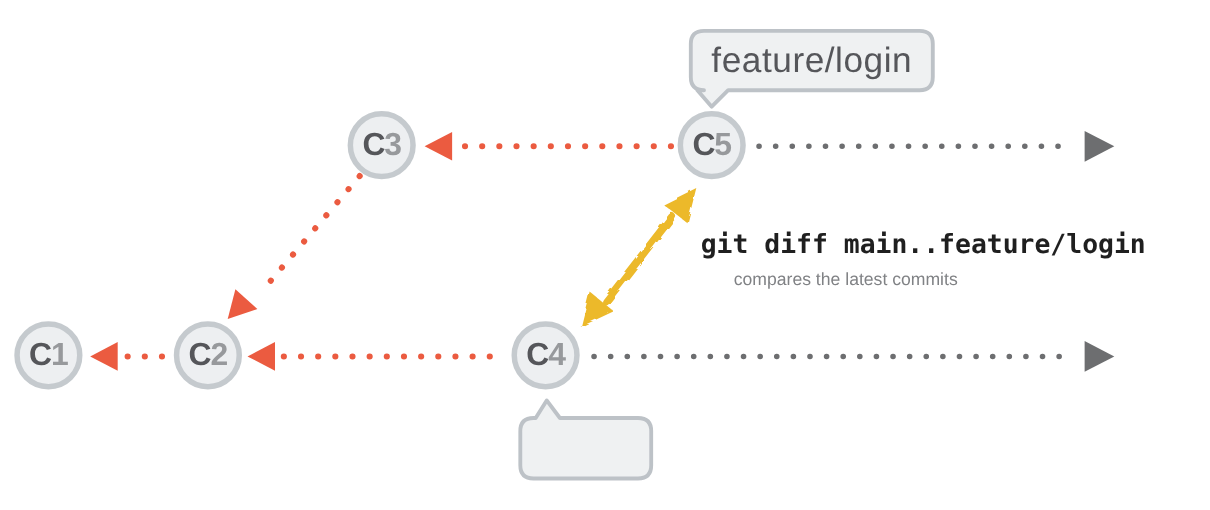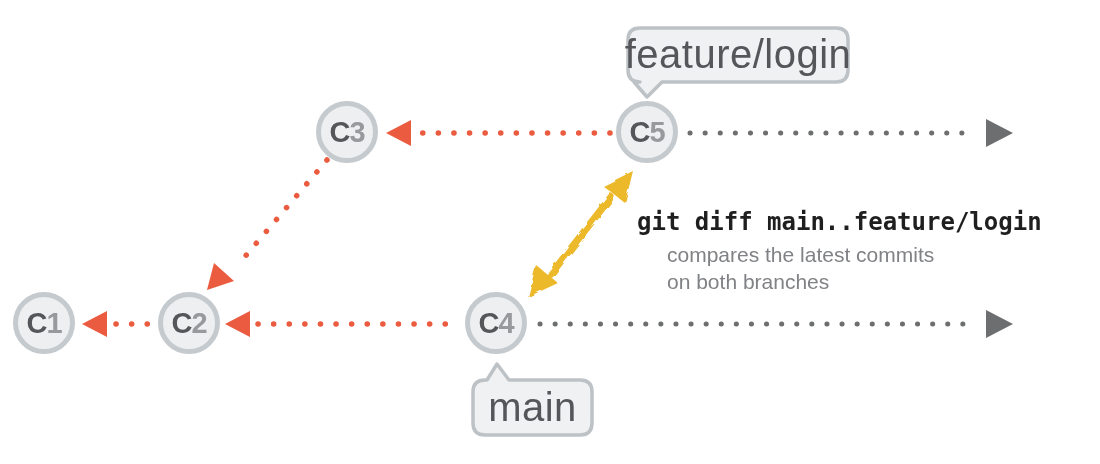--- a/index.html
+++ b/index.html
@@ -26,35 +26,35 @@
   .commit .num{color:#97999C;}
   .c1{left:13px;top:292px;}
   .c2{left:158px;top:292px;}
   .c3{left:316px;top:101px;}
   .c4{left:465px;top:292px;}
   .c5{left:616px;top:101px;}
   
   .bubble-label{
     position:absolute;
     display:flex;align-items:center;justify-content:center;
-    color:#55565A;font-size:40px;letter-spacing:0.5px;
+    color:#55565A;font-size:32px;letter-spacing:0.5px;
     z-index:4;
   }
   .bubble-feature{left:628px;top:26px;width:220px;height:56px;}
   .bubble-main{left:473px;top:379px;width:119px;height:56px;}
   
   .cmd{
     position:absolute;left:637px;top:208px;
     font-family:"DejaVu Sans Mono", monospace;
     font-weight:bold;font-size:24px;color:#1F1F1F;
     letter-spacing:0px;white-space:nowrap;z-index:4;
   }
   .desc{
     position:absolute;left:667px;top:241px;
-    font-size:21px;line-height:27px;color:#808285;
+    font-size:16px;line-height:27px;color:#808285;
     white-space:nowrap;z-index:4;
   }
 </style>
 </head>
 <body>
 
 <div class="canvas">
 
   <svg class="layer" width="1100" height="464" viewBox="0 0 1100 464">
     <defs>
@@ -120,21 +120,19 @@
   <div class="commit c4">
     <span class="ltr">C</span>
       <span class="num">4</span>
   </div>
   <div class="commit c5">
     <span class="ltr">C</span>
       <span class="num">5</span>
   </div>
 
   <div class="bubble-label bubble-feature">feature/login</div>
-  <div class="bubble-label bubble-main">main</div>
 
   <div class="cmd">git diff main..feature/login</div>
   <div class="desc">
     <div>compares the latest commits</div>
-    <div>on both branches</div>
   </div>
 
 </div>
 
 </body></html>

